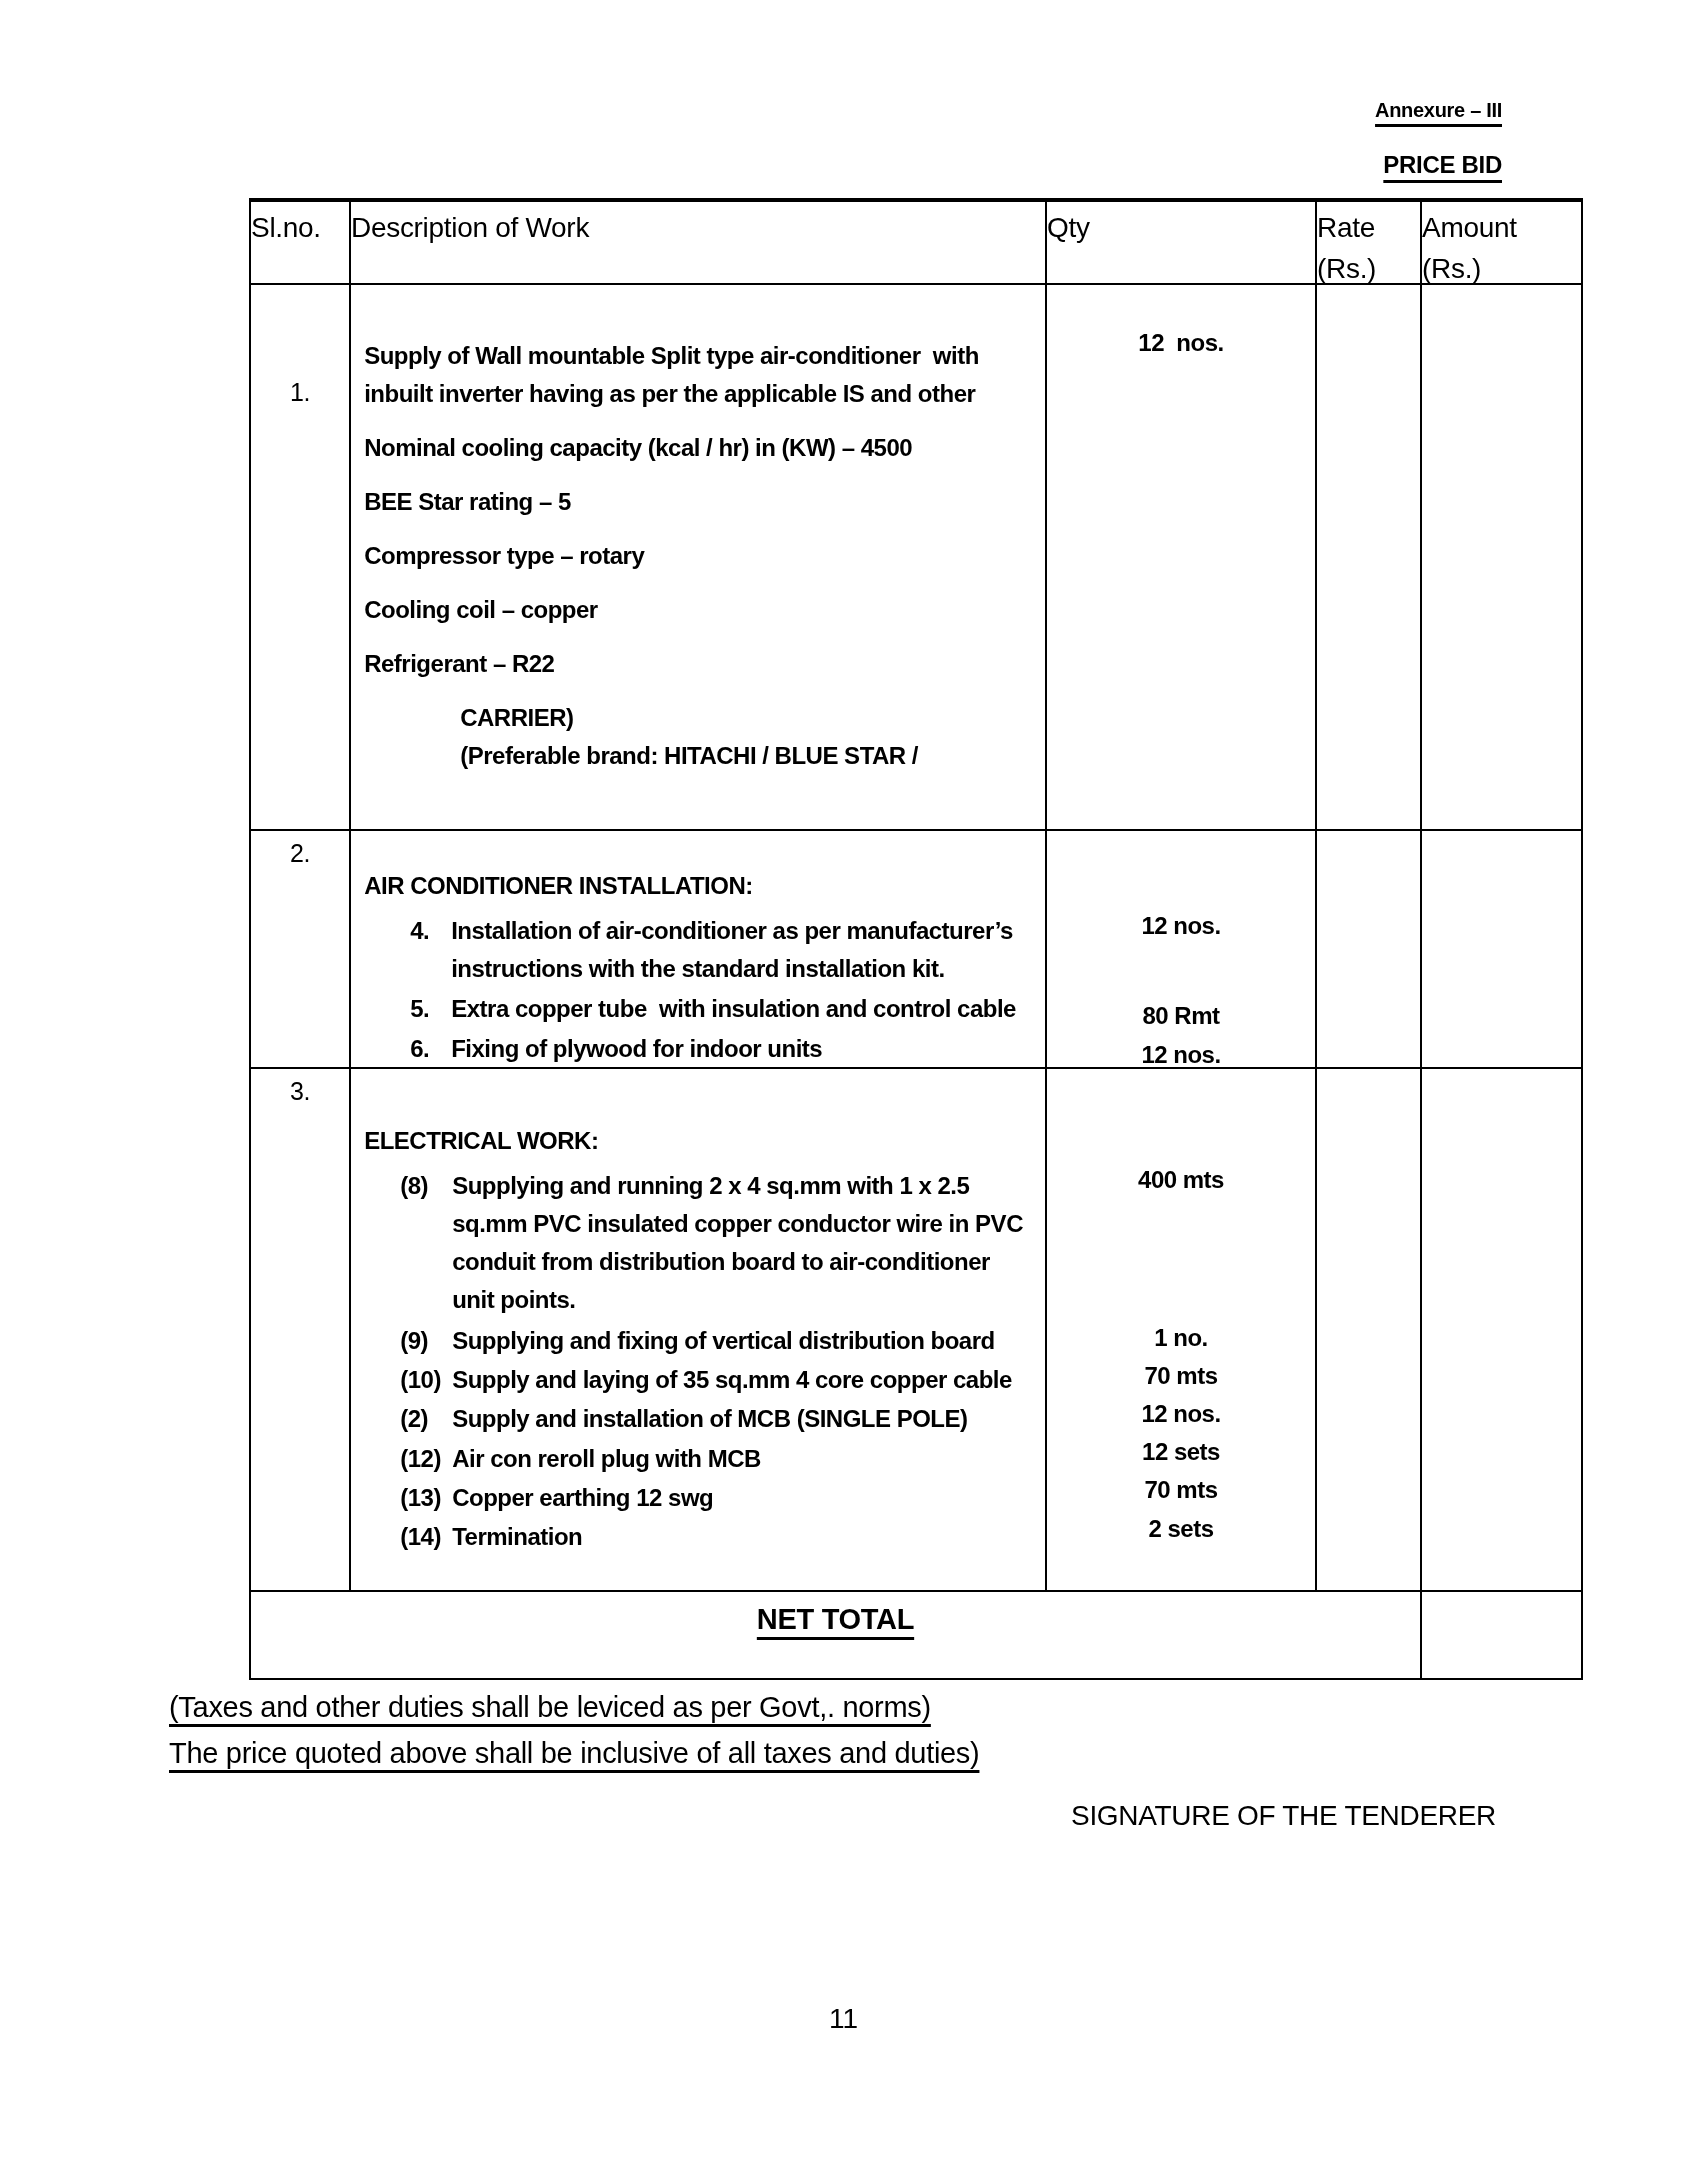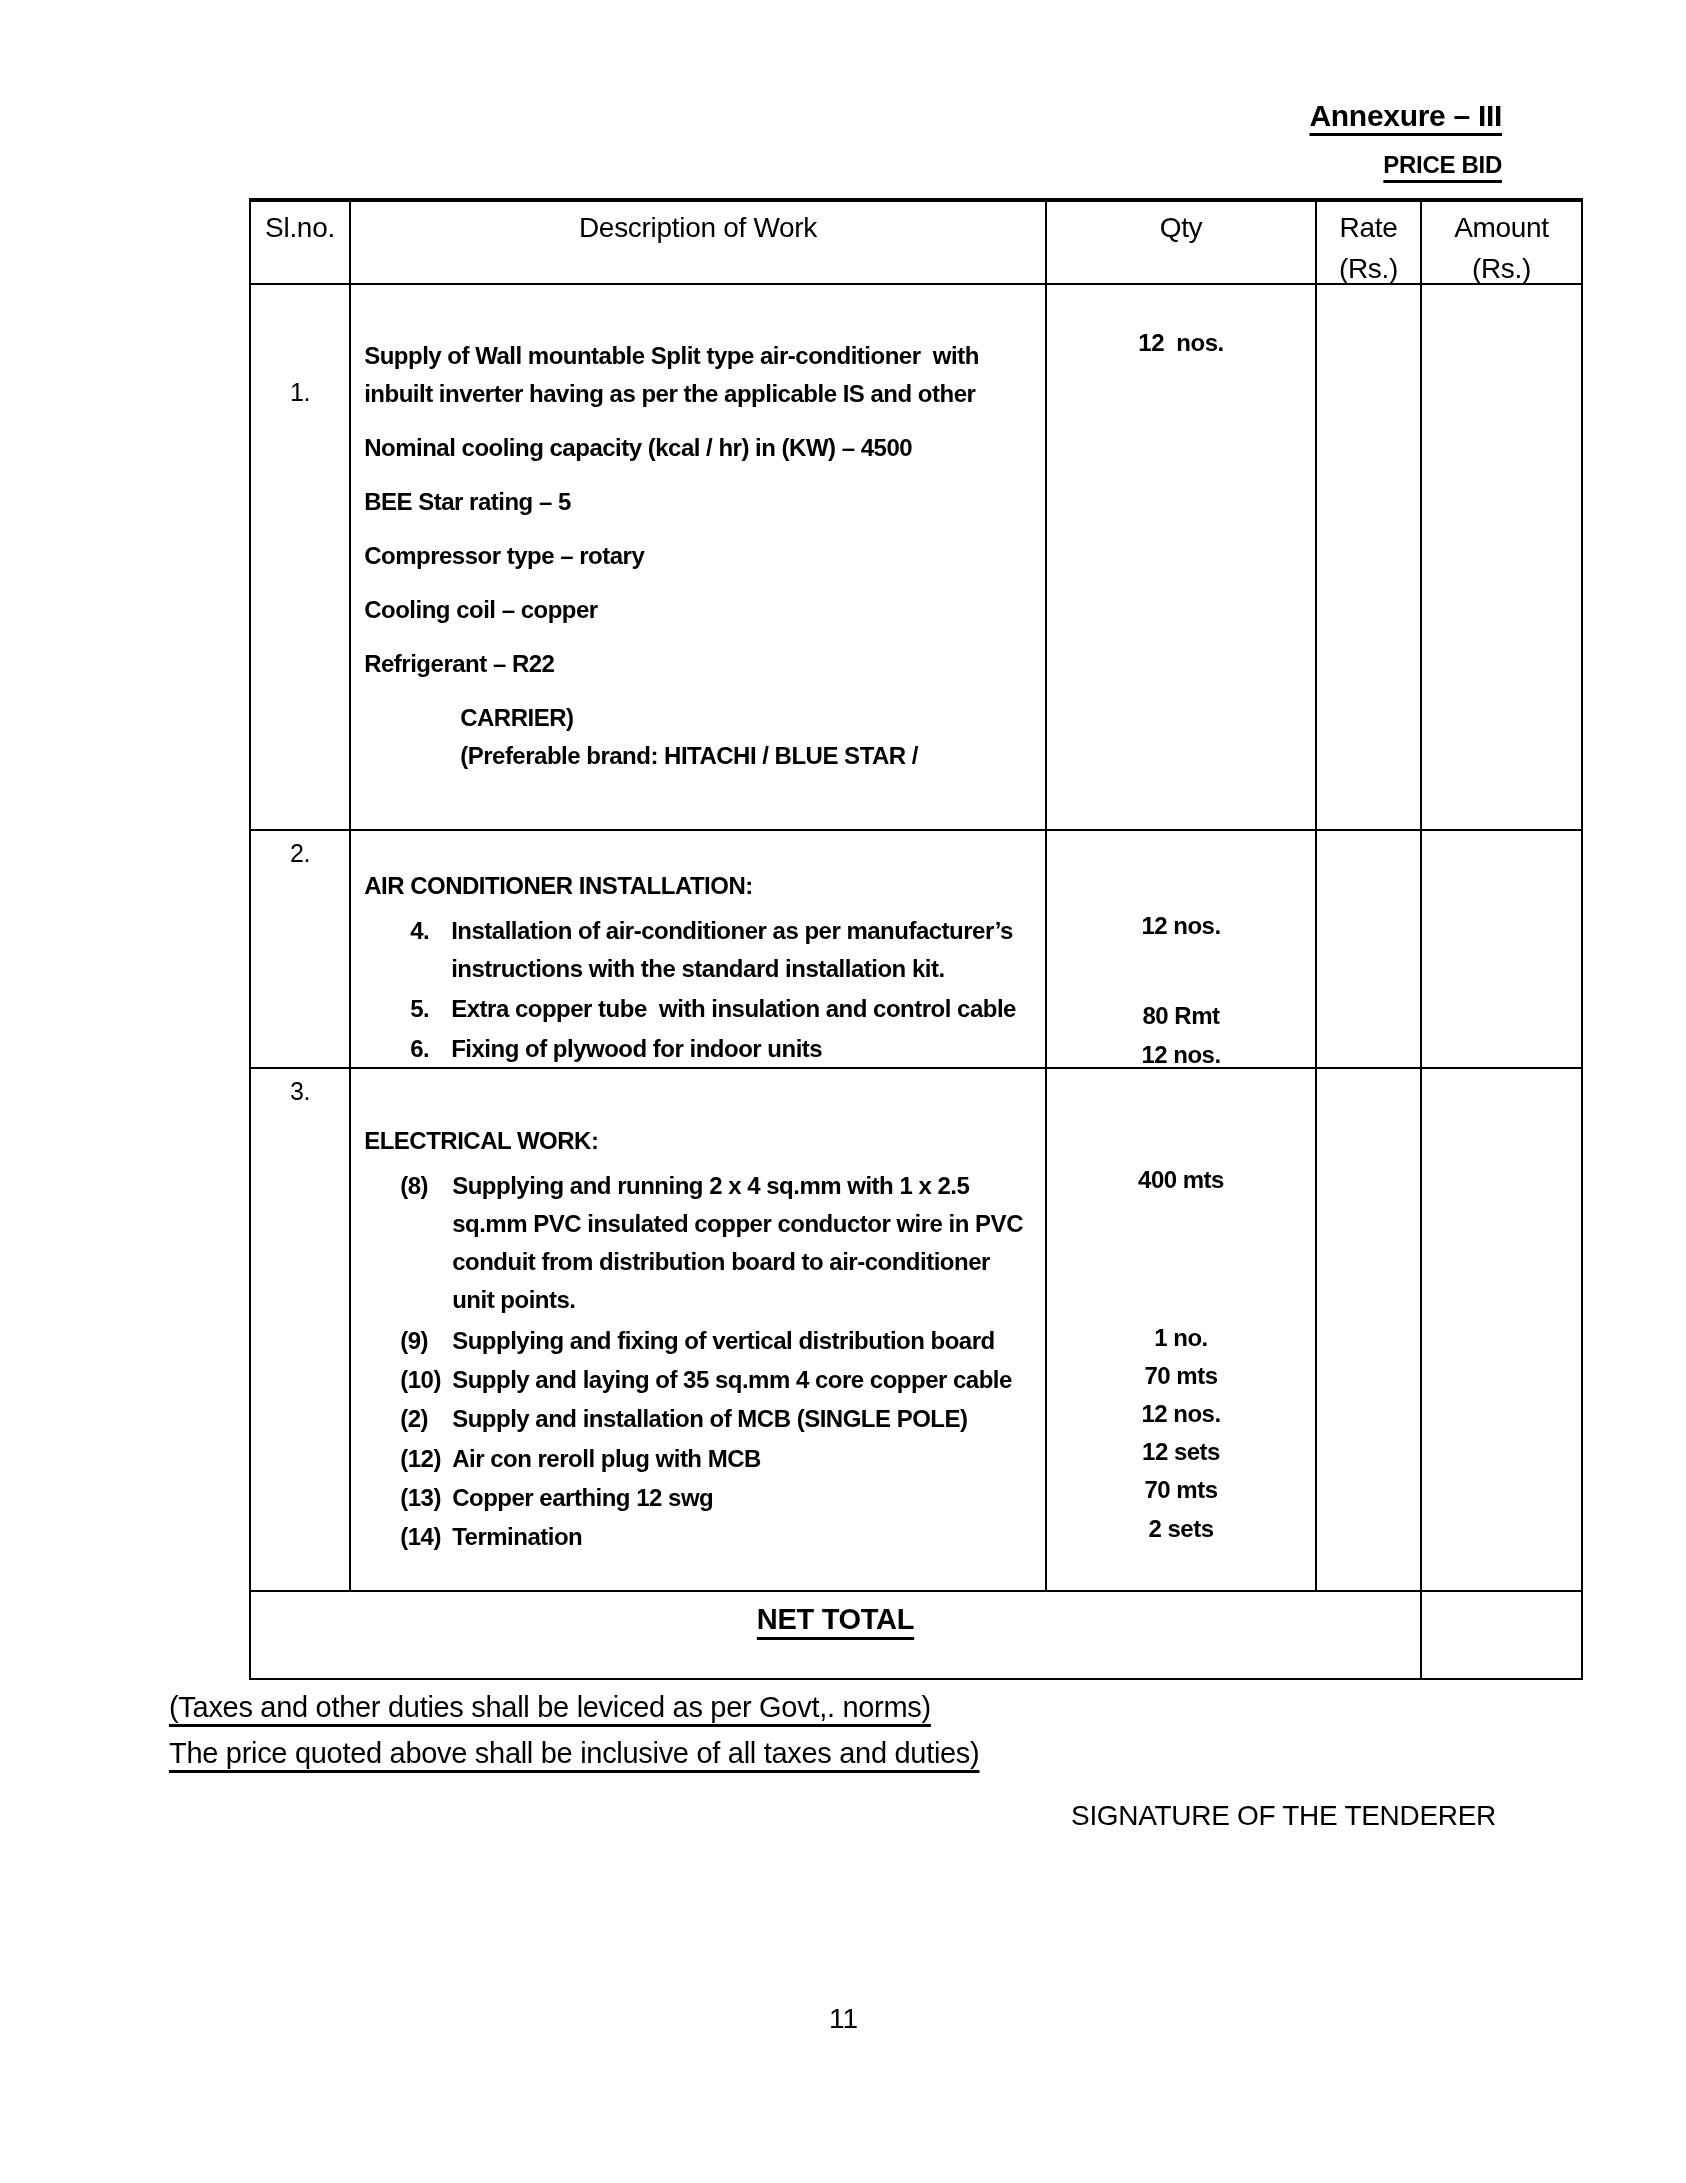--- a/index.html
+++ b/index.html
@@ -9,21 +9,21 @@
     background:#ffffff;
     color:#000;
     font-family:"Liberation Sans","DejaVu Sans",sans-serif;
     overflow:hidden;
   }
   [data-bind]{white-space:pre-wrap;}
 
   
   .annexure{
     position:absolute;top:99px;right:185px;
-    font-size:30px;font-weight:bold;letter-spacing:-0.3px;
+    font-size:20px;font-weight:bold;letter-spacing:-0.3px;
     text-decoration:underline;text-decoration-thickness:3.3px;text-underline-offset:6.6px;
   }
   .price-bid{
     position:absolute;top:151px;right:185px;
     font-size:24px;font-weight:bold;letter-spacing:-0.3px;
     text-decoration:underline;text-decoration-thickness:3.3px;text-underline-offset:6.6px;
   }
 
   
   .bid-table{
@@ -37,21 +37,21 @@
   .c{
     border-right:2px solid #000;
     border-bottom:2.6px solid #000;
     box-sizing:border-box;
     position:relative;
   }
   .lc{border-right:none;}
   .lr{border-bottom:none;}
 
   .hc{
-    text-align:center;
+    text-align:left;
     font-size:28px;line-height:41px;letter-spacing:-0.3px;
     padding-top:5.3px;
   }
   .hc .h2{display:block;}
 
   .sl{
     text-align:center;
     font-size:25px;letter-spacing:-0.3px;
     padding-top:8px;
   }

